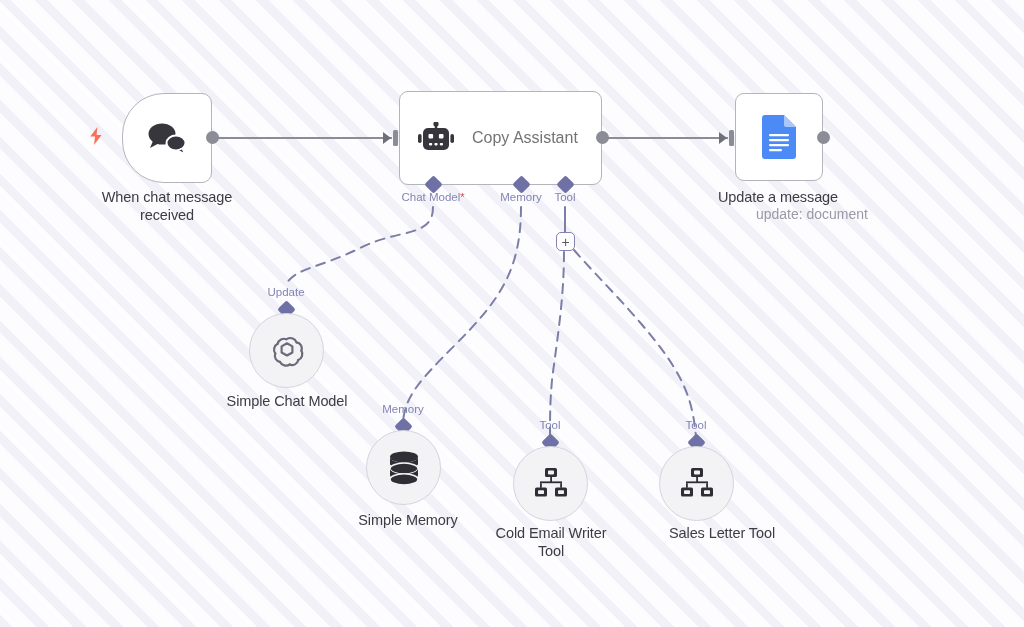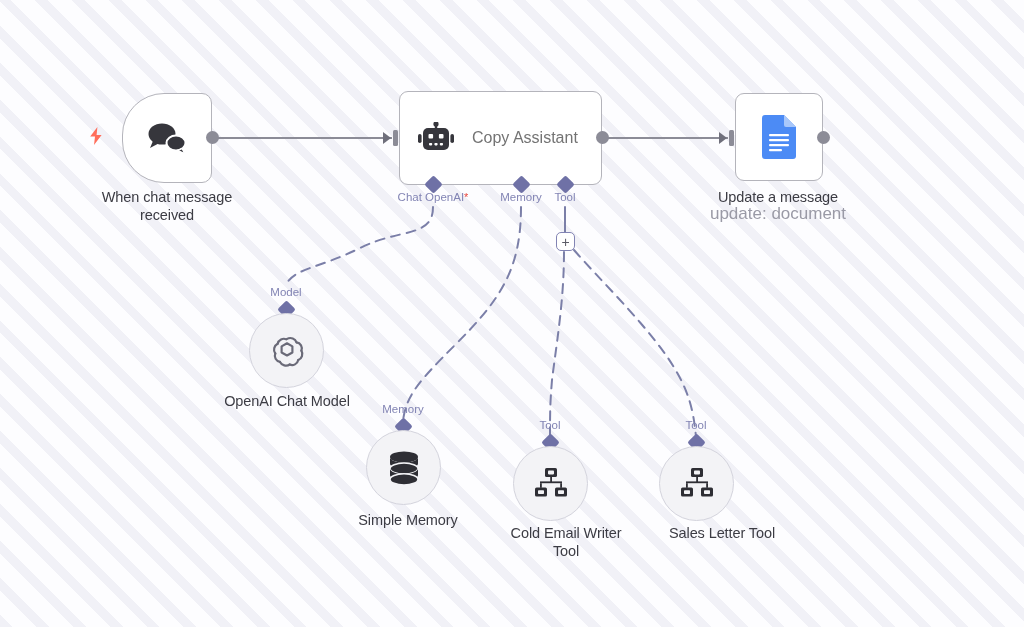--- a/index.html
+++ b/index.html
@@ -92,23 +92,23 @@
     font-weight: 400;
     line-height: 18px;
     letter-spacing: -0.1px;
   }
   .node-caption.light {
     font-weight: 400;
     color: #3c3c44;
   }
   .node-subcaption {
     position: absolute;
-    text-align: center;
+    text-align: right;
     color: #9a9aa6;
-    font-size: 17px;
+    font-size: 14px;
     font-weight: 400;
     line-height: 14px;
   }
 
   .inline-title {
     color: #737373;
     font-size: 16px;
     font-weight: 400;
     white-space: nowrap;
   }
@@ -245,21 +245,21 @@
         <rect x="11" y="21" width="3.2" height="2.4" rx="0.8" fill="#ffffff"></rect>
         <rect x="16.4" y="21" width="3.2" height="2.4" rx="0.8" fill="#ffffff"></rect>
         <rect x="21.8" y="21" width="3.2" height="2.4" rx="0.8" fill="#ffffff"></rect>
       </svg>
       <span class="inline-title" style="margin-left:18px;">Copy Assistant</span>
     </div>
 
     <div class="port-dot" style="left:596px; top:131px;"></div>
 
     <div class="diamond" style="left:427px; top:178px;"></div>
-    <div class="sub-label" style="left:383px; top:191px; width:100px;"><span>Chat OpenAI</span><span class="req">*</span></div>
+    <div class="sub-label" style="left:383px; top:191px; width:100px;"><span>Chat Model</span><span class="req">*</span></div>
 
     <div class="diamond" style="left:515px; top:178px;"></div>
     <div class="sub-label" style="left:481px; top:191px; width:80px;">Memory</div>
 
     <div class="diamond" style="left:559px; top:178px;"></div>
     <div class="sub-label" style="left:535px; top:191px; width:60px;">Tool</div>
 
     <div class="plus-btn" style="left:556px; top:232px;">+</div>
   </div>
 
@@ -278,40 +278,40 @@
       </svg>
     </div>
 
     <div class="port-dot" style="left:817px; top:131px;"></div>
 
     <div class="node-caption" style="left:688px; top:188px; width:180px;">Update a message</div>
     <div class="node-subcaption" style="left:688px; top:207px; width:180px;">update: document</div>
   </div>
 
   <div class="node">
-    <div class="sub-label" style="left:246px; top:286px; width:80px;">Model</div>
+    <div class="sub-label" style="left:246px; top:286px; width:80px;">Update</div>
     <div class="diamond" style="left:280px; top:303px;"></div>
 
     <div class="circle-box" style="left:249px; top:313px; width:75px; height:75px;">
       <svg class="icon" width="36" height="36" viewBox="0 0 40 40" xmlns="http://www.w3.org/2000/svg">
         <g fill="none" stroke="#6a6a78" stroke-width="2.4" stroke-linecap="round" stroke-linejoin="round">
           <path d="M20 6.5 C24.4 4.2 29.2 6.4 30.6 10.4"></path>
           <path d="M30.6 10.4 C35.1 11.0 37.6 15.6 36.0 19.6"></path>
           <path d="M36.0 19.6 C38.3 23.4 36.6 28.4 32.5 30.0"></path>
           <path d="M32.5 30.0 C31.6 34.4 26.9 36.8 23.0 35.0"></path>
           <path d="M23.0 35.0 C19.4 37.6 14.2 36.0 12.2 32.1"></path>
           <path d="M12.2 32.1 C7.8 31.4 5.3 26.8 7.0 22.8"></path>
           <path d="M7.0 22.8 C4.3 19.2 5.7 14.0 9.6 12.0"></path>
           <path d="M9.6 12.0 C10.6 7.6 15.4 5.2 19.3 7.1"></path>
           <path d="M14 14.8 L20 11.4 L26 14.8 L26 21.6 L20 25.0 L14 21.6 Z"></path>
         </g>
       </svg>
     </div>
 
-    <div class="node-caption light" style="left:201px; top:392px; width:172px;">OpenAI Chat Model</div>
+    <div class="node-caption light" style="left:201px; top:392px; width:172px;">Simple Chat Model</div>
   </div>
 
   <div class="node">
     <div class="sub-label" style="left:363px; top:403px; width:80px;">Memory</div>
     <div class="diamond" style="left:397px; top:420px;"></div>
 
     <div class="circle-box" style="left:366px; top:430px; width:75px; height:75px;">
       <svg class="icon" width="34" height="36" viewBox="0 0 34 36" xmlns="http://www.w3.org/2000/svg">
         <ellipse cx="17" cy="7" rx="14" ry="5.6" fill="#2e2e34"></ellipse>
         <path d="M3 7 V13.5 C3 16.6 9.3 19.1 17 19.1 C24.7 19.1 31 16.6 31 13.5 V7
@@ -338,21 +338,21 @@
         <rect x="7" y="13.4" width="22" height="1.8" fill="#2e2e34"></rect>
         <rect x="7" y="15.2" width="1.8" height="4.6" fill="#2e2e34"></rect>
         <rect x="27.2" y="15.2" width="1.8" height="4.6" fill="#2e2e34"></rect>
         <rect x="2" y="19.6" width="12" height="9" rx="1.6" fill="#2e2e34"></rect>
         <rect x="5" y="22.2" width="6" height="3.8" rx="0.8" fill="#f3f3f6"></rect>
         <rect x="22" y="19.6" width="12" height="9" rx="1.6" fill="#2e2e34"></rect>
         <rect x="25" y="22.2" width="6" height="3.8" rx="0.8" fill="#f3f3f6"></rect>
       </svg>
     </div>
 
-    <div class="node-caption light" style="left:496px; top:524px; width:140px;">Cold Email Writer Tool</div>
+    <div class="node-caption light" style="left:481px; top:524px; width:140px;">Cold Email Writer Tool</div>
   </div>
 
   <div class="node">
     <div class="sub-label" style="left:666px; top:419px; width:60px;">Tool</div>
     <div class="diamond" style="left:690px; top:436px;"></div>
 
     <div class="circle-box" style="left:659px; top:446px; width:75px; height:75px;">
       <svg class="icon" width="36" height="32" viewBox="0 0 36 32" xmlns="http://www.w3.org/2000/svg">
         <rect x="12" y="0" width="12" height="9" rx="1.6" fill="#2e2e34"></rect>
         <rect x="15" y="2.6" width="6" height="3.8" rx="0.8" fill="#f3f3f6"></rect>

